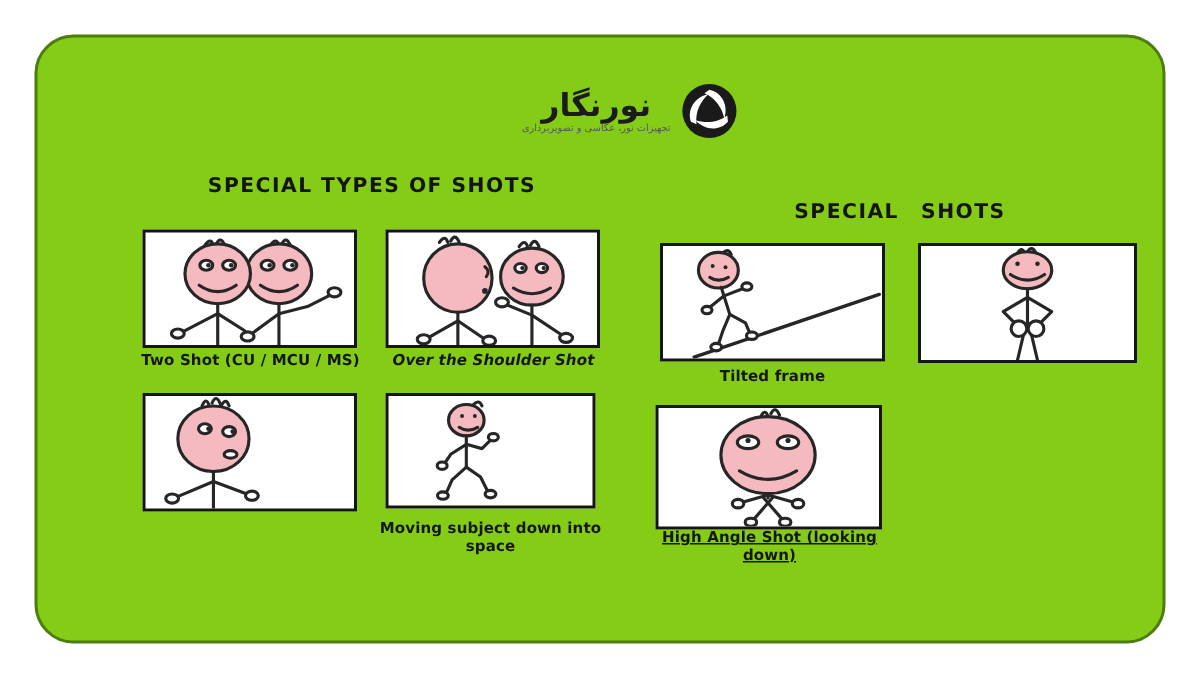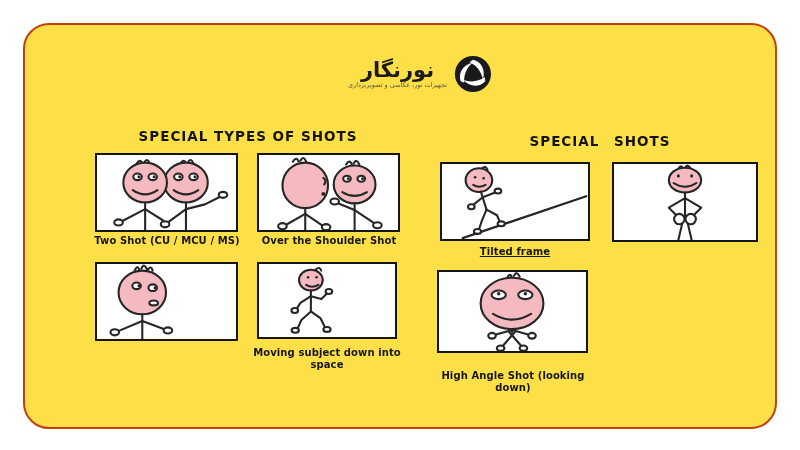--- a/index.html
+++ b/index.html
@@ -1,51 +1,51 @@
 <!DOCTYPE html>
 <html><head>
 <meta charset="utf-8">
 <style>
   html,body{margin:0;padding:0;background:#fff;}
   .stage{position:relative;width:800px;height:450px;background:#fff;overflow:hidden;
          font-family:"DejaVu Sans","Liberation Sans",sans-serif;}
   .card{position:absolute;left:23px;top:23px;width:750px;height:402px;
-        border:2px solid #c2410c;border-radius:26px;background:#fde047;}
+        border:2px solid #4d7c0f;border-radius:26px;background:#84cc16;}
   
   .logo{position:absolute;top:30px;left:50%;transform:translateX(calc(-50% + 20px));
         display:flex;flex-direction:row;align-items:center;gap:7px;direction:rtl;}
   .logo .mark{width:38px;height:38px;flex:0 0 auto;}
   .logo .words{display:flex;flex-direction:column;align-items:center;}
   .brand{font-size:21px;font-weight:bold;color:#1b1b1b;line-height:1;}
   .tagline{font-size:6.5px;color:#555;margin-top:0;letter-spacing:0px;}
   
   .sec-title{position:absolute;font-weight:bold;color:#141414;font-size:13.5px;
              letter-spacing:1px;text-align:center;}
-  #title-left{left:70px;top:103px;width:306px;}
+  #title-left{left:70px;top:91px;width:306px;}
   #title-right{left:415px;top:108px;width:320px;word-spacing:9px;}
   
   .shot-box{position:absolute;border:2px solid #151515;background:#fff;box-sizing:border-box;}
   .shot-box svg{display:block;width:100%;height:100%;}
   #box-two-shot{left:70px;top:128px;width:143px;height:79px;}
   #box-over-shoulder{left:232px;top:128px;width:143px;height:79px;}
   #box-interviewee{left:70px;top:237px;width:143px;height:79px;}
   #box-moving{left:232px;top:237px;width:140px;height:77px;}
   #box-tilted{left:415px;top:137px;width:150px;height:79px;}
   #box-low-angle{left:587px;top:137px;width:146px;height:80px;}
   #box-high-angle{left:412px;top:245px;width:151px;height:83px;}
   
   .caption{position:absolute;font-weight:bold;color:#161616;font-size:10px;
            line-height:1.18;text-align:center;letter-spacing:0.1px;}
   #cap-two-shot{left:58px;top:210px;width:168px;}
-  #cap-over-shoulder{left:220px;top:210px;width:168px;}
+  #cap-over-shoulder{left:220px;top:210px;width:168px;font-style:italic;}
   #cap-interviewee{left:56px;top:322px;width:172px;}
   #cap-moving{left:227px;top:322px;width:150px;}
-  #cap-tilted{left:430px;top:221px;width:120px;text-decoration:underline;}
+  #cap-tilted{left:430px;top:221px;width:120px;}
   #cap-low-angle{left:580px;top:221px;width:160px;}
-  #cap-high-angle{left:408px;top:345px;width:160px;}
+  #cap-high-angle{left:408px;top:328px;width:160px;text-decoration:underline;}
   
   .fig{stroke:#262626;stroke-width:2.2;fill:none;stroke-linecap:round;stroke-linejoin:round;}
   .skin{fill:#f4bac0;}
   .hand{fill:#ffffff;}
   .dark{fill:#262626;stroke:none;}
 </style>
 </head>
 <body>
 
 <div class="stage">

